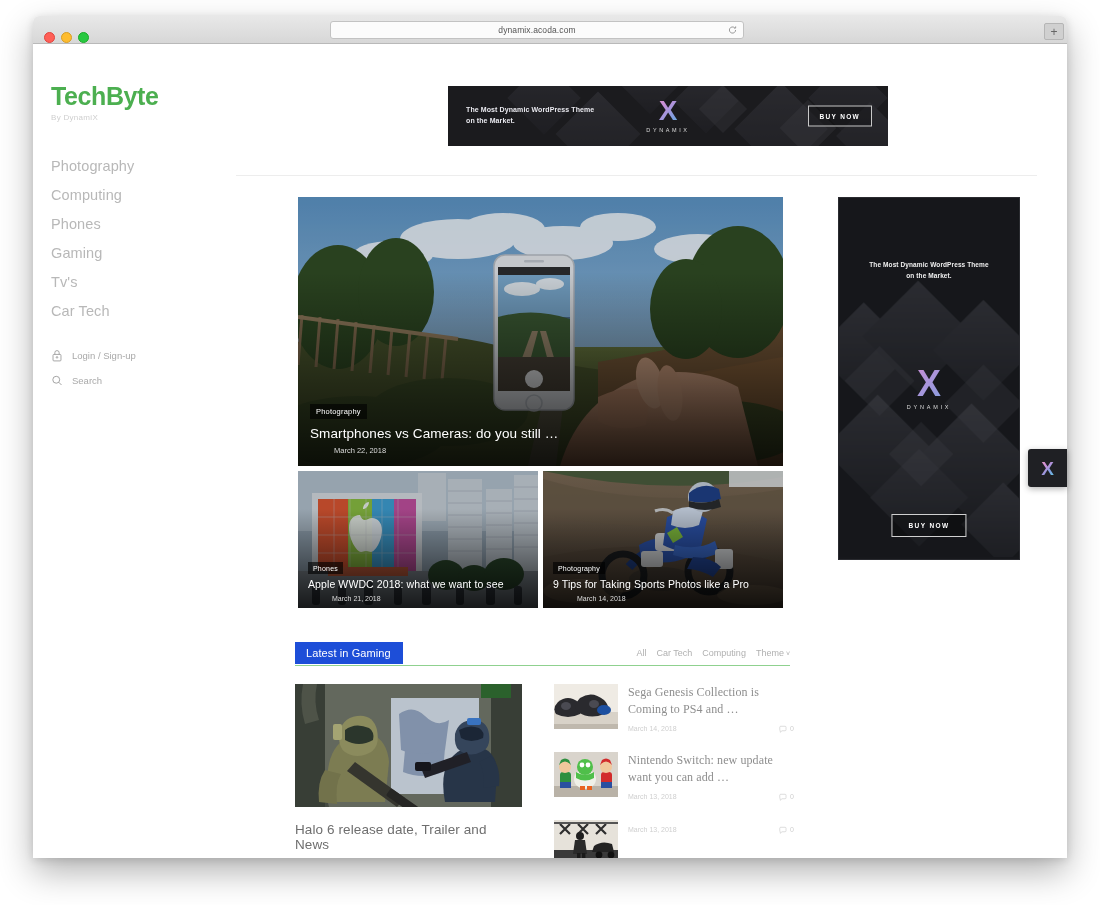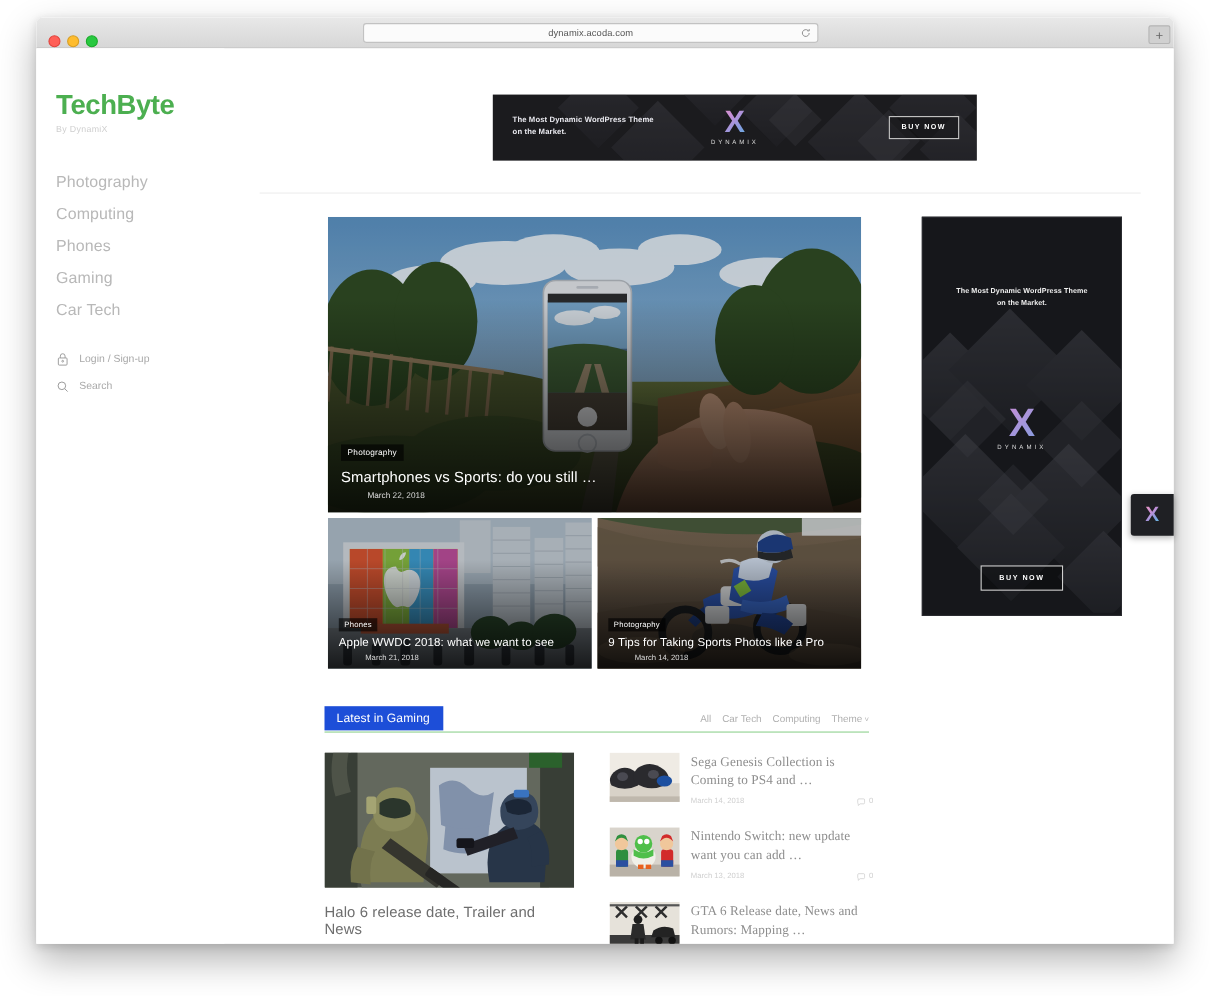--- a/index.html
+++ b/index.html
@@ -258,20 +258,21 @@
 
     <div class="sidebar">
       <div class="logo">TechByte</div>
       <div class="logo-sub">By DynamiX</div>
 
       <nav class="nav">
         <a class="nav-item">Photography</a>
         <a class="nav-item">Computing</a>
         <a class="nav-item">Phones</a>
         <a class="nav-item">Gaming</a>
+        <a class="nav-item">Tv's</a>
         <a class="nav-item">Car Tech</a>
       </nav>
 
       <div class="util">
         <div class="util-item">
           <svg class="glyph" viewBox="0 0 16 18" fill="none" stroke="currentColor" stroke-width="1.2">
             <rect x="2.5" y="7.5" width="11" height="9" rx="1.2"></rect>
             <path d="M5 7.5V5.2a3 3 0 0 1 6 0v2.3"></path>
             <circle cx="8" cy="11.6" r="1.1"></circle>
           </svg>
@@ -400,21 +401,21 @@
               <rect x="200" y="160" width="72" height="34" fill="#4a4235"></rect>
               <circle cx="236" cy="182" r="9" fill="#e9e9e9"></circle>
               <rect x="200" y="70" width="72" height="8" fill="#2b2b2b"></rect>
               <circle cx="236" cy="206" r="8" fill="none" stroke="#c4c9ce" stroke-width="1.6"></circle>
               <rect x="226" y="63" width="20" height="2.5" rx="1.2" fill="#c3c8cd"></rect>
             </g>
             <rect width="485" height="269" fill="#0b1020" opacity=".16"></rect>
           </svg>
           <div class="card-shade"></div>
           <div class="cat-tag">Photography</div>
-          <div class="card-title">Smartphones vs Sports: do you still …</div>
+          <div class="card-title">Smartphones vs Cameras: do you still …</div>
           <div class="card-date">March 22, 2018</div>
         </div>
 
         <div class="hero-row">
 
           <div class="hero-small">
             <svg width="240" height="137" viewBox="0 0 240 137" preserveAspectRatio="xMidYMid slice">
               <rect width="240" height="137" fill="#9fb0bd"></rect>
               <rect x="0" y="0" width="240" height="60" fill="#b9c7d2"></rect>
               <g fill="#cfd6dc">
@@ -704,21 +705,20 @@
                   <rect x="28" y="33" width="3.4" height="8" fill="#1a1a1a"></rect>
                 </g>
                 <g>
                   <path d="M40 26 q8-6 18-2 l2 8 h-22z" fill="#232323"></path>
                   <circle cx="45" cy="35" r="3.4" fill="#111"></circle>
                     <circle cx="57" cy="35" r="3.4" fill="#111"></circle>
                 </g>
               </svg>
             </div>
             <div class="li-body">
-              <div class="li-title">GTA 6 Release date, News and Rumors: Mapping …</div>
               <div class="li-meta">
                 <span class="li-date">March 13, 2018</span>
                 <span class="li-comments">
                   <svg width="8" height="8" viewBox="0 0 16 16" fill="none" stroke="currentColor" stroke-width="1.4">
                     <path d="M14 9.5a2 2 0 0 1-2 2H6l-3.5 3v-3a2 2 0 0 1-1-2v-5a2 2 0 0 1 2-2h8.5a2 2 0 0 1 2 2z"></path>
                   </svg>
                   <span>0</span>
                 </span>
               </div>
             </div>

